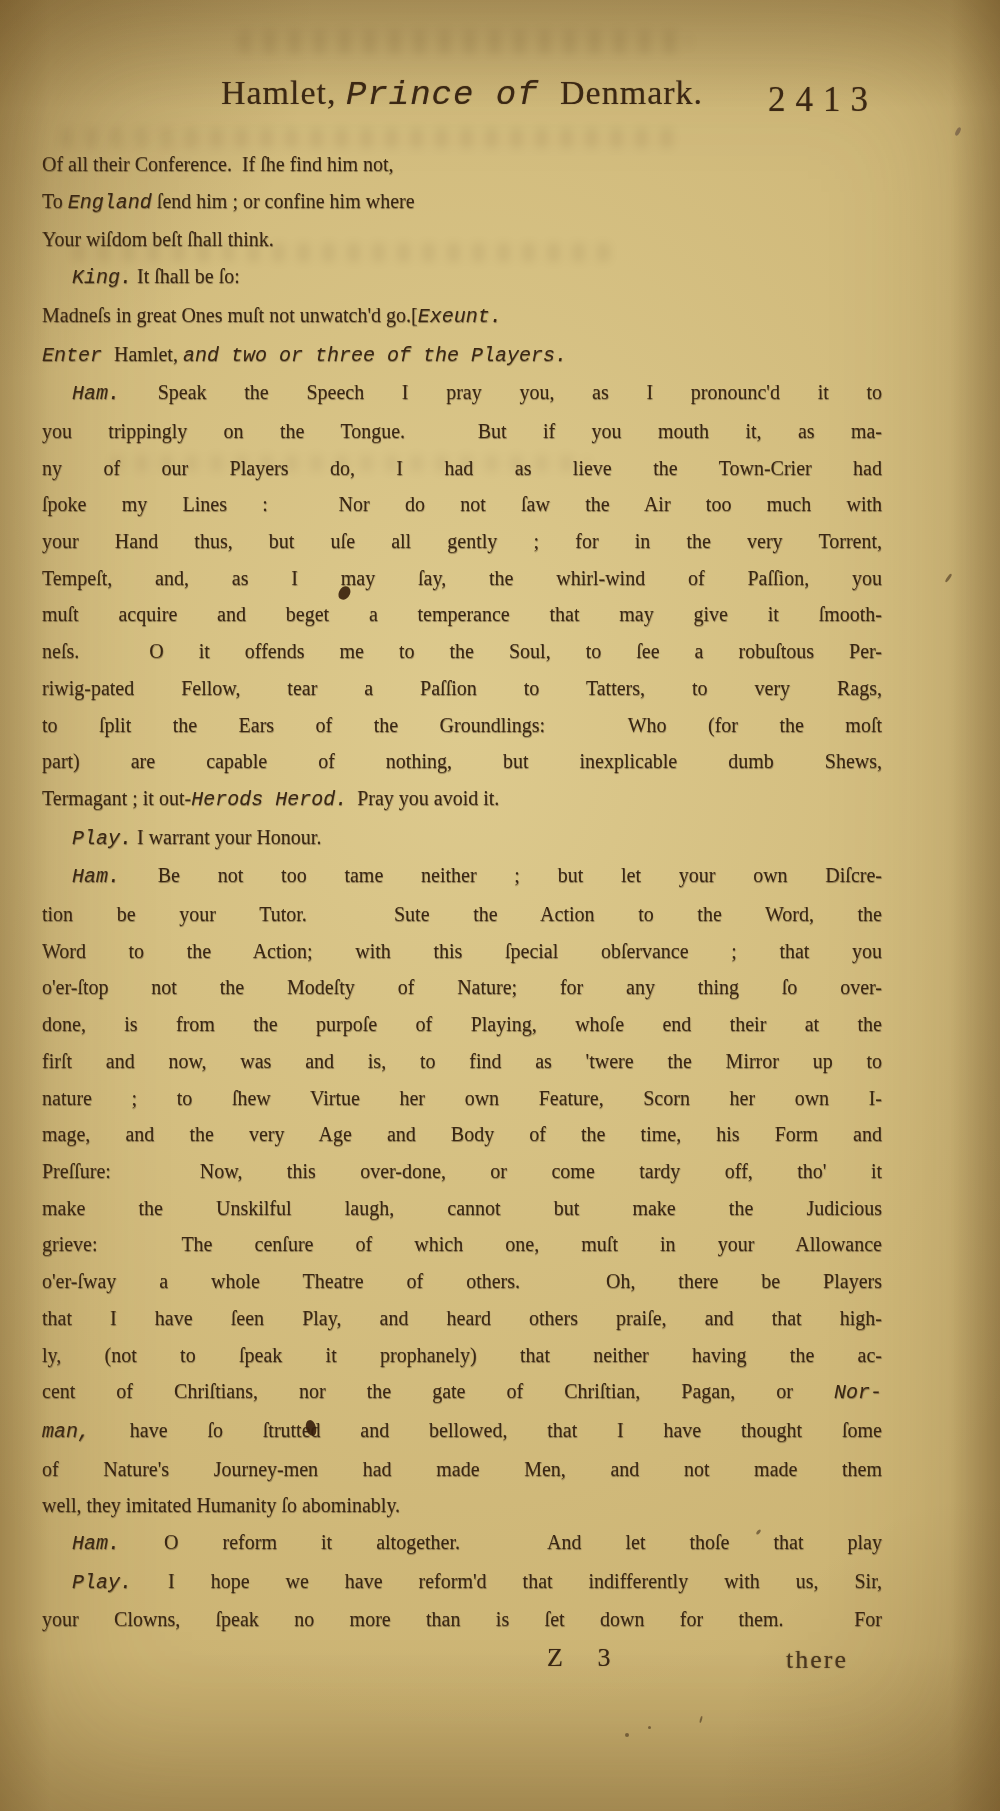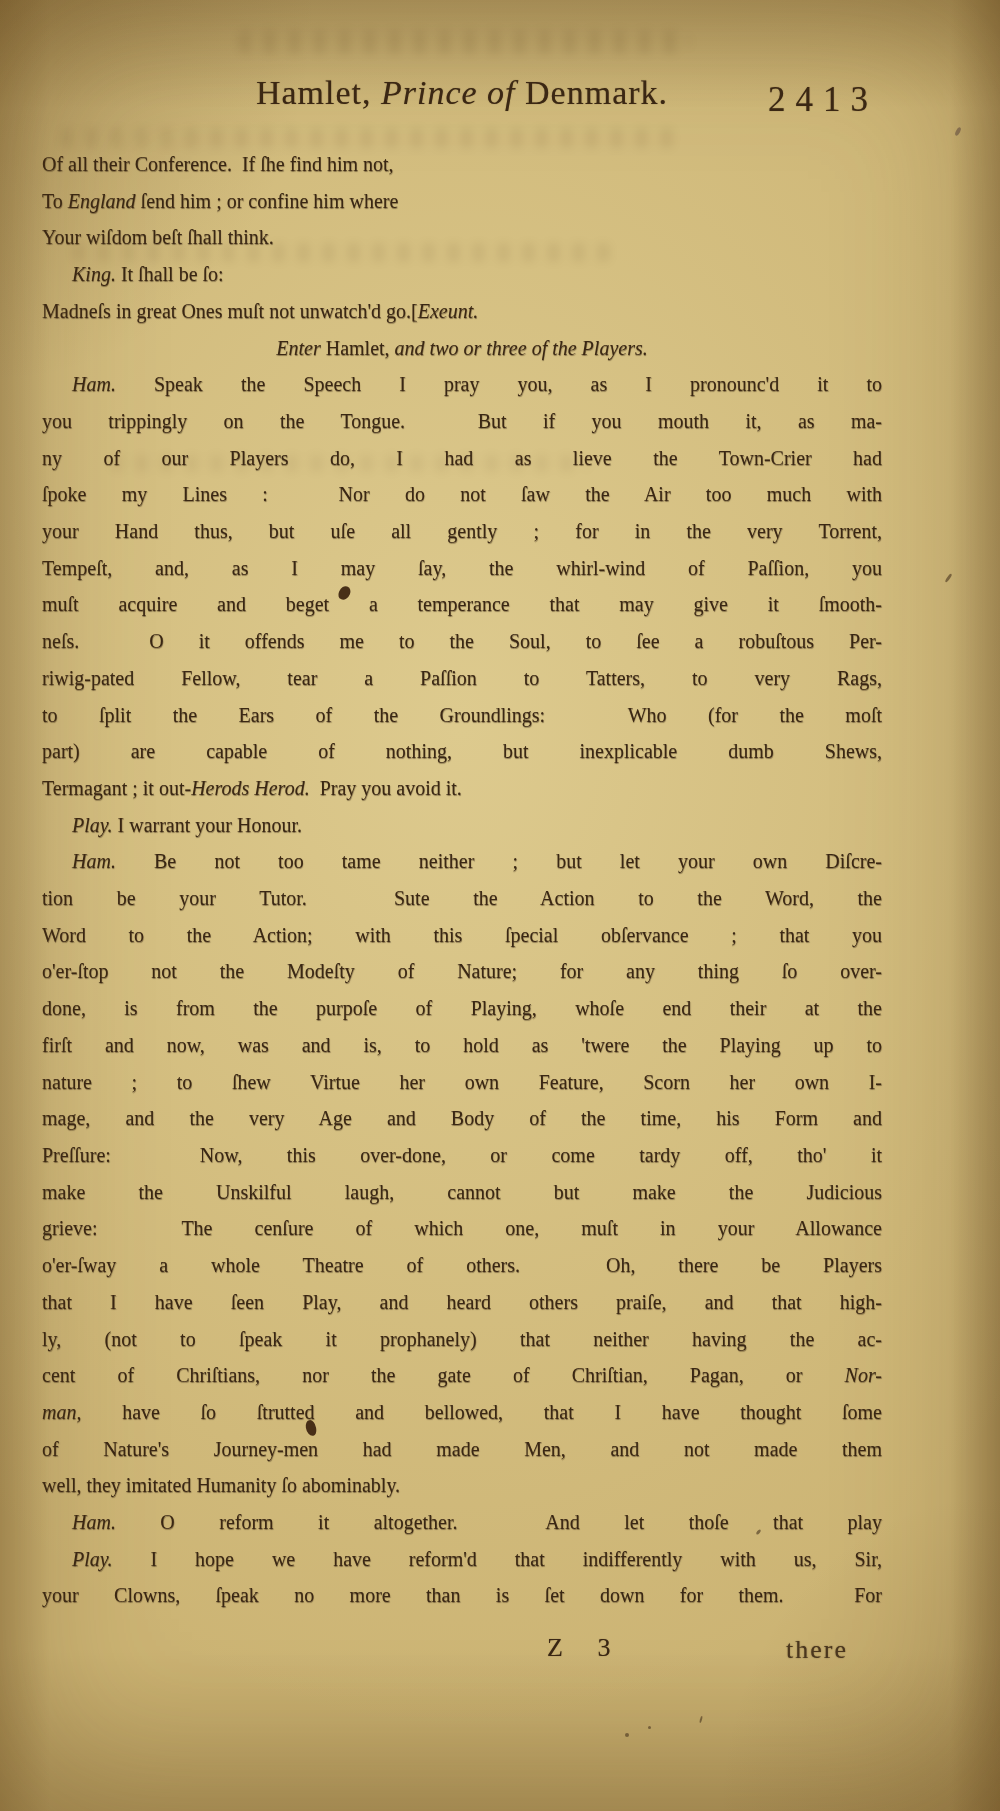--- a/index.html
+++ b/index.html
@@ -34,25 +34,25 @@
     position:absolute; right:4px; top:10px;
     font-size:35px; letter-spacing:10px;
     text-shadow:0 0 1px rgba(58,39,20,0.55);
   }
   .page-body { margin-top:10px; }
   .line {
     font-size:20px; line-height:36.7px;
     text-shadow:0.4px 0.6px 0.8px rgba(58,39,20,0.5);
   }
   .line.j { text-align:justify; text-align-last:justify; }
-  .line.center { text-align:center; }
+  .line.center { }
   .line.indent { text-indent:30px; }
   .line.flexline { display:flex; }
-  .it { font-style:italic; }
-  .footer { position:relative; height:42px; margin-top:19px; font-size:26px; }
+  .it { font-style:italic;font-family:Liberation Mono, monospace; }
+  .footer { position:relative; height:42px; margin-top:5px; font-size:26px; }
   .sig {
     position:absolute; left:505px; top:0;
     letter-spacing:14px;
     text-shadow:0 0 1px rgba(58,39,20,0.5);
   }
   .catchword {
     position:absolute; right:34px; top:2px;
     opacity:0.88; letter-spacing:2px;
     text-shadow:0 0 1.4px rgba(58,39,20,0.7);
   }
@@ -115,21 +115,21 @@
         <div class="line j"><span>riwig-pated Fellow, tear a Paſſion to Tatters, to very Rags,</span></div>
         <div class="line j"><span>to ſplit the Ears of the Groundlings:&nbsp; Who (for the moſt</span></div>
         <div class="line j"><span>part) are capable of nothing, but inexplicable dumb Shews,</span></div>
         <div class="line"><span>Termagant ; it out-</span><span class="it">Herods Herod.</span><span>&nbsp; Pray you avoid it.</span></div>
         <div class="line indent"><span class="it">Play.</span><span> I warrant your Honour.</span></div>
         <div class="line j indent"><span class="it">Ham.</span><span> Be not too tame neither ; but let your own Diſcre-</span></div>
         <div class="line j"><span>tion be your Tutor.&nbsp; Sute the Action to the Word, the</span></div>
         <div class="line j"><span>Word to the Action; with this ſpecial obſervance ; that you</span></div>
         <div class="line j"><span>o'er-ſtop not the Modeſty of Nature; for any thing ſo over-</span></div>
         <div class="line j"><span>done, is from the purpoſe of Playing, whoſe end their at the</span></div>
-        <div class="line j"><span>firſt and now, was and is, to hold as 'twere the Playing up to</span></div>
+        <div class="line j"><span>firſt and now, was and is, to find as 'twere the Mirror up to</span></div>
         <div class="line j"><span>nature ; to ſhew Virtue her own Feature, Scorn her own I-</span></div>
         <div class="line j"><span>mage, and the very Age and Body of the time, his Form and</span></div>
         <div class="line j"><span>Preſſure:&nbsp; Now, this over-done, or come tardy off, tho' it</span></div>
         <div class="line j"><span>make the Unskilful laugh, cannot but make the Judicious</span></div>
         <div class="line j"><span>grieve:&nbsp; The cenſure of which one, muſt in your Allowance</span></div>
         <div class="line j"><span>o'er-ſway a whole Theatre of others.&nbsp; Oh, there be Players</span></div>
         <div class="line j"><span>that I have ſeen Play, and heard others praiſe, and that high-</span></div>
         <div class="line j"><span>ly, (not to ſpeak it prophanely) that neither having the ac-</span></div>
         <div class="line j"><span>cent of Chriſtians, nor the gate of Chriſtian, Pagan, or </span><span class="it">Nor-</span></div>
         <div class="line j"><span class="it">man,</span><span> have ſo ſtrutted and bellowed, that I have thought ſome</span></div>

